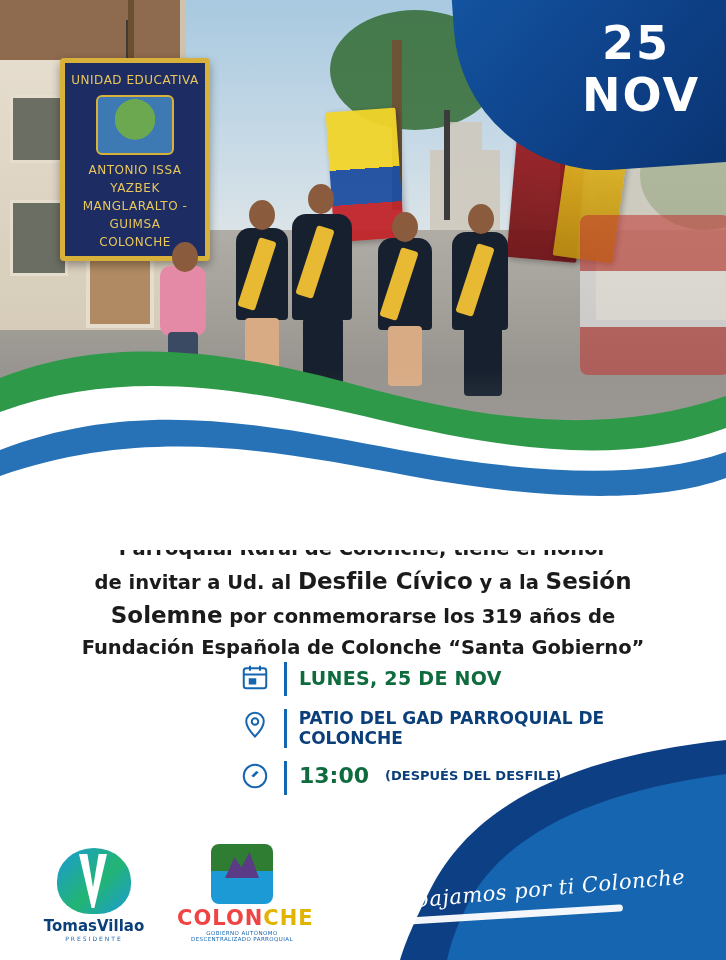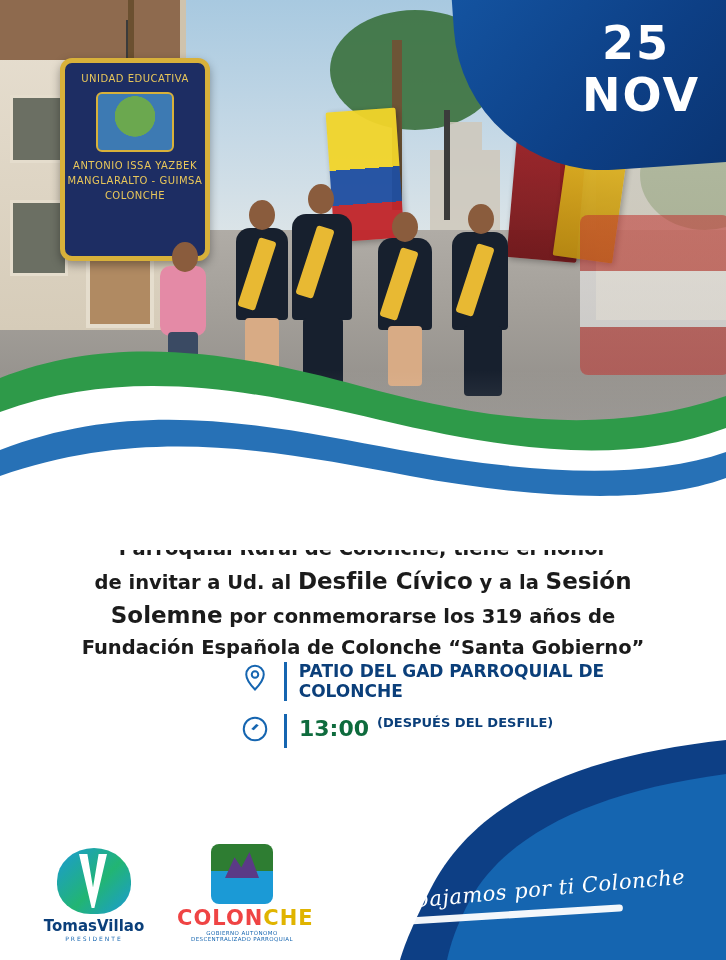--- a/index.html
+++ b/index.html
@@ -46,23 +46,23 @@
   .p2{left:560px;top:70px;height:150px;}
   .tree-mass{position:absolute;border-radius:50%;background:#336b33;opacity:.85;}
   .t1{left:330px;top:10px;width:170px;height:120px;}
   .t2{left:510px;top:30px;width:200px;height:130px;background:#2d6630;}
   .t3{left:640px;top:120px;width:130px;height:110px;background:#3b7a3a;}
   .lamp{position:absolute;width:6px;background:#3b3b3b;}
   .l1{left:126px;top:20px;height:120px;}
   .l2{left:444px;top:110px;height:110px;}
   .banner{
     position:absolute;left:60px;top:58px;width:140px;height:185px;
-    background:#1d2d63;border:5px solid #d8b13a;border-radius:12px;
+    background:#1d2d63;border:5px solid #d8b13a;border-radius:4px;
     box-shadow:0 4px 10px rgba(0,0,0,.35);
-    color:#e9c75a;font-size:10px;text-align:center;line-height:1.5;
+    color:#e9c75a;font-size:12px;text-align:center;line-height:1.5;
     padding-top:8px;letter-spacing:.5px;
   }
   .banner .crest{width:74px;height:56px;margin:6px auto;border-radius:6px;
     background:radial-gradient(circle at 50% 40%, #6ba84f 0 40%, #3d7ab3 41% 100%);
     border:2px solid #d8b13a;}
   .pole{position:absolute;left:128px;top:0px;width:6px;height:70px;background:#6b5030;}
   .flag{position:absolute;width:70px;height:130px;border-radius:2px;opacity:.95;
         box-shadow:2px 2px 6px rgba(0,0,0,.3);}
   .fl-ec{left:330px;top:110px;background:linear-gradient(#f2d52a 0 45%, #1f4ea1 45% 72%, #c1252a 72% 100%);transform:rotate(-4deg);}
   .fl-red{left:512px;top:130px;background:linear-gradient(#9d1f23,#6f1417);transform:rotate(5deg);}
@@ -106,21 +106,21 @@
   .headline .line{display:block;white-space:nowrap;}
 
   
   .details{position:absolute;left:240px;top:662px;width:430px;}
   .drow{display:flex;align-items:flex-start;margin-bottom:13px;}
   .dicon{width:34px;height:34px;flex:0 0 34px;margin-right:10px;color:#1565b0;}
   .dbar{width:3px;background:#1565b0;margin-right:12px;align-self:stretch;}
   .dtext{color:#0b3f7a;font-weight:bold;}
   .d-date{font-size:19px;color:#0e6b3d;letter-spacing:.3px;padding-top:5px;}
   .d-place{font-size:17px;color:#0b3f7a;line-height:1.15;}
-  .d-time{font-size:22px;color:#0e6b3d;display:flex;align-items:flex-start;gap:8px;padding-top:2px;}
+  .d-time{font-size:22px;color:#0e6b3d;display:flex;align-items:center;gap:16px;padding-top:2px;}
   .d-time small{font-size:13px;color:#0b3f7a;line-height:1.05;display:inline-block;}
 
   
   .footer-wave{position:absolute;left:0;bottom:0;width:726px;height:220px;z-index:3;}
   .logos{position:absolute;left:34px;bottom:18px;display:flex;align-items:flex-end;gap:23px;z-index:6;}
   .logo-villao{width:120px;text-align:center;}
   .logo-villao .mark{
     width:74px;height:66px;margin:0 auto;
     background:linear-gradient(135deg,#1b9ad6 0%, #22b573 55%, #1b9ad6 100%);
     border-radius:50% 50% 45% 45%;position:relative;
@@ -238,20 +238,31 @@
   <div class="headline">
     <span class="line">El Gobierno Autónomo Descentralizado</span>
     <span class="line">Parroquial Rural de Colonche, tiene el honor</span>
     <span class="line"><span>de invitar a Ud. al </span><span class="big">Desfile Cívico</span><span> y a la </span><span class="big">Sesión</span></span>
     <span class="line"><span class="big">Solemne</span> <span> por conmemorarse los 319 años de</span></span>
     <span class="line">Fundación Española de Colonche “Santa Gobierno”</span>
   </div>
 
   <div class="details">
 
+    <div class="drow">
+      <span class="dicon">
+        <svg viewBox="0 0 24 24" width="30" height="30" fill="none" stroke="#1565b0" stroke-width="1.6">
+          <rect x="3" y="5" width="18" height="16" rx="2"></rect>
+          <path d="M3 10h18M8 3v4M16 3v4"></path>
+          <rect x="7" y="13" width="6" height="5" fill="#1565b0" stroke="none"></rect>
+        </svg>
+      </span>
+      <div class="dbar"></div>
+      <div class="dtext d-date">LUNES, 25 DE NOV</div>
+    </div>
 
     <div class="drow">
       <span class="dicon">
         <svg viewBox="0 0 24 24" width="30" height="30" fill="none" stroke="#1565b0" stroke-width="1.6">
           <path d="M12 22s7-7.2 7-12a7 7 0 1 0-14 0c0 4.8 7 12 7 12z"></path>
           <circle cx="12" cy="10" r="2.6"></circle>
         </svg>
       </span>
       <div class="dbar"></div>
       <div class="dtext d-place">PATIO DEL GAD PARROQUIAL DE COLONCHE</div>

